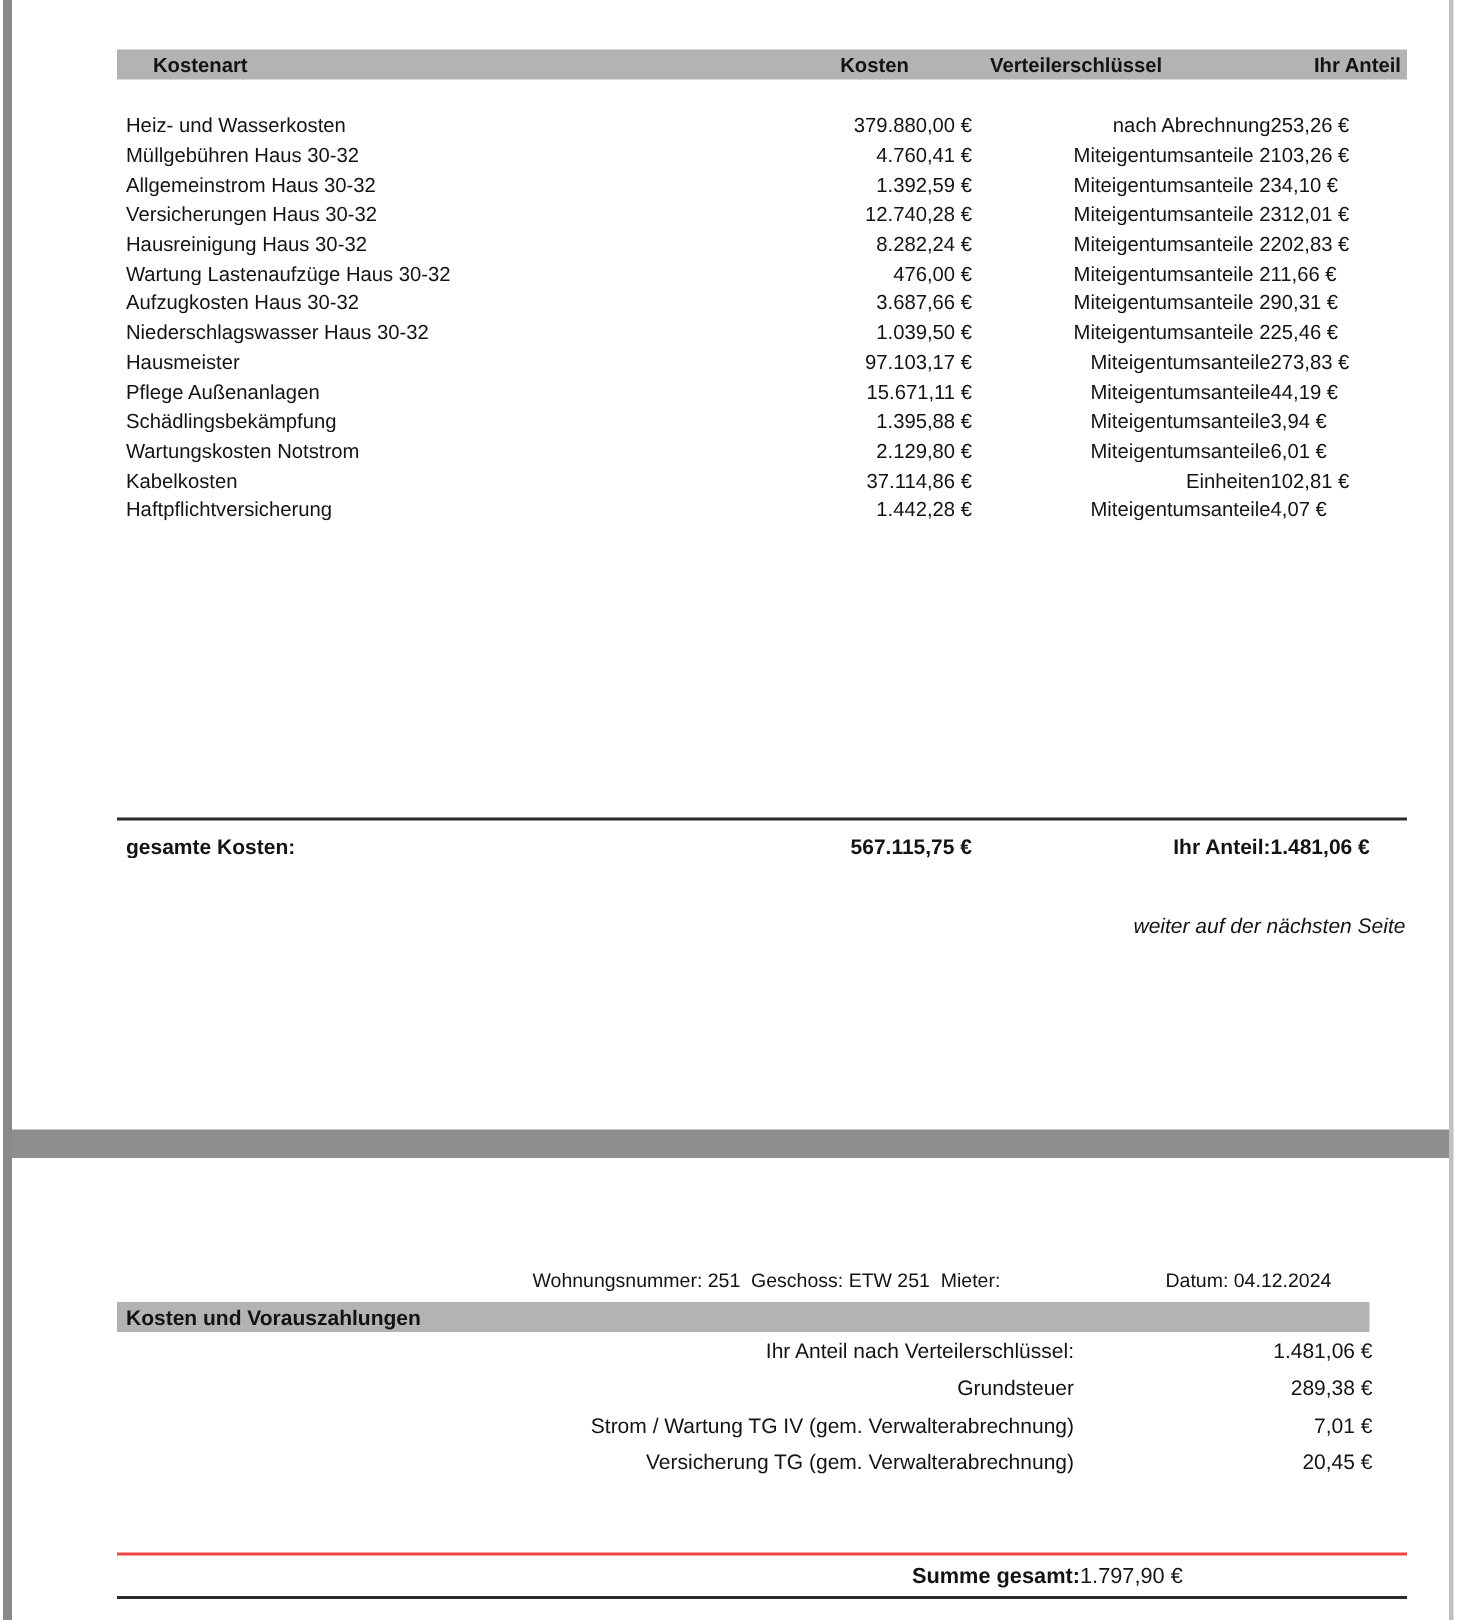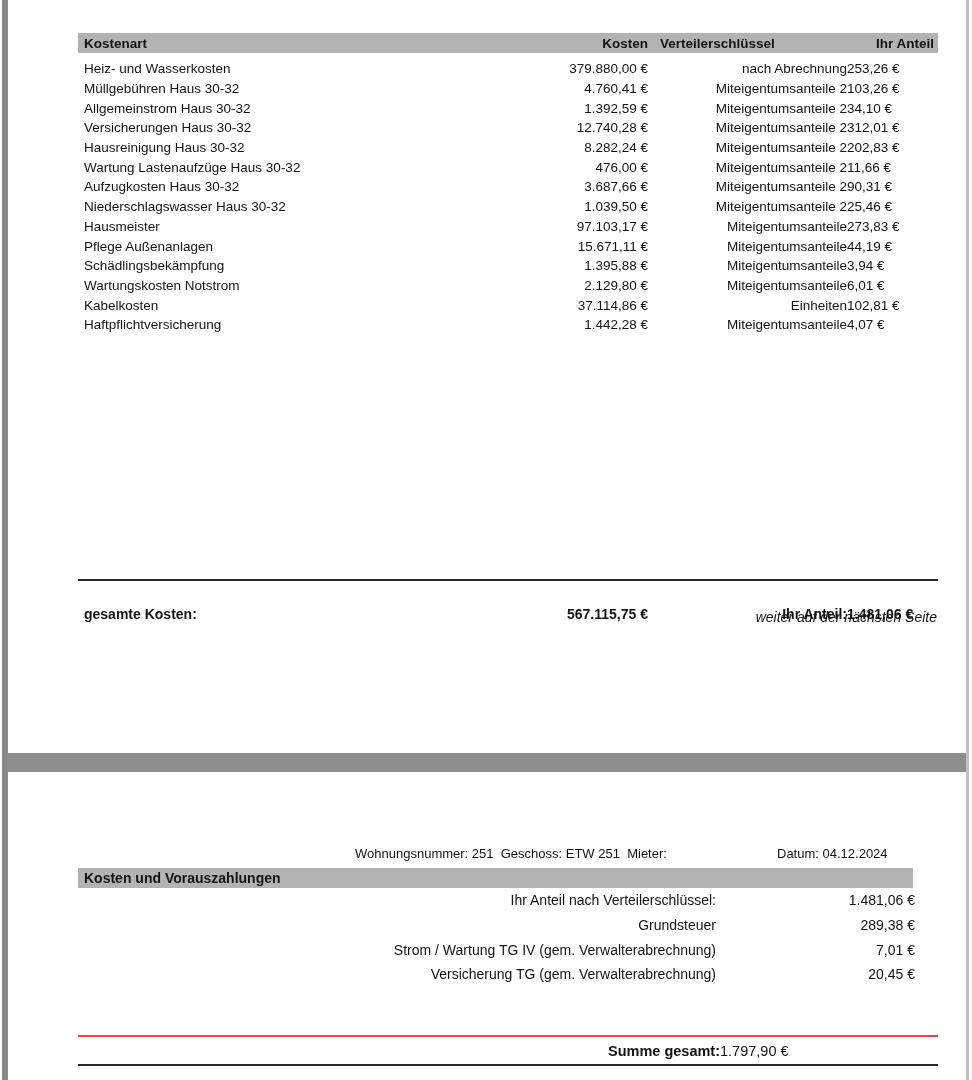--- a/index.html
+++ b/index.html
@@ -17,33 +17,33 @@
   .edge-line-right{position:absolute;left:966px;top:0;width:3px;height:1080px;background:#c0c0c0;}
   .page-gap{position:absolute;left:8px;top:753px;width:958px;height:19px;background:#8e8e8e;}
   .page{position:absolute;left:8px;background:#ffffff;}
   .page1{top:0;width:958px;height:753px;}
   .page2{top:772px;width:958px;height:308px;}
 
   
   .p1-table{position:absolute;left:78px;top:33px;width:860px;}
   .grid-cols{display:grid;grid-template-columns:440px 130px 12px 187px 91px;}
   .thead{height:20px;align-items:center;background:#b3b3b3;font-weight:bold;font-size:13.5px;}
-  .th-label{padding-left:6px;}
-  .th-kosten{text-align:right;}
+  .th-label{padding-left:24px;}
+  .th-kosten{text-align:center;}
   .th-anteil{text-align:right;padding-right:4px;}
-  .tbody{margin-top:6px;font-size:13.5px;}
+  .tbody{margin-top:21px;font-size:13.5px;}
   .trow{height:19.7px;align-items:center;}
   .c-label{padding-left:6px;white-space:nowrap;overflow:hidden;}
   .c-kosten{text-align:right;white-space:nowrap;}
   .c-vert{white-space:nowrap;overflow:hidden;text-align:right;}
   .c-anteil{text-align:left;padding-right:1px;white-space:nowrap;}
 
   .p1-totals{
-    position:absolute;left:78px;top:579px;width:860px;
-    border-top:2px solid #2a2a2a;padding-top:25px;
+    position:absolute;left:78px;top:545px;width:860px;
+    border-top:2px solid #2a2a2a;padding-top:9px;
     font-weight:bold;font-size:14px;align-items:center;
   }
   .p1-note{
     position:absolute;left:78px;top:609px;width:859px;
     text-align:right;font-style:italic;font-size:14px;
   }
 
   
   .p2-meta-left{position:absolute;left:355px;top:846px;font-size:13px;white-space:pre;}
   .p2-meta-datum{position:absolute;left:777px;top:846px;font-size:13px;white-space:pre;}

